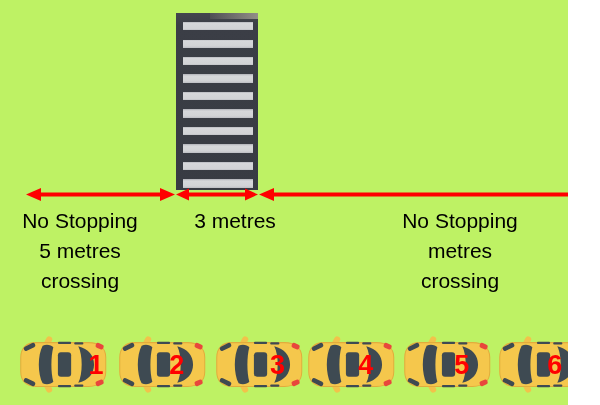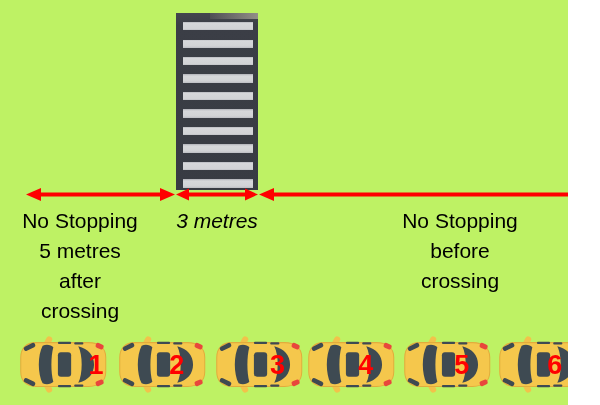--- a/index.html
+++ b/index.html
@@ -33,21 +33,21 @@
   .arrow-right{left:259px;width:328px;}
   .arrow line{stroke:#ff0000;stroke-width:4;}
   .arrow polygon{fill:#ff0000;}
 
   
   .label{
     position:absolute;top:206px;text-align:center;color:#000;
     font-size:21px;line-height:30px;letter-spacing:0;
   }
   .label-left{left:5px;width:150px;}
-  .label-mid{left:147px;width:140px;font-style:italic;}
+  .label-mid{left:165px;width:140px;}
   .label-right{left:375px;width:170px;}
 
   
   .car{position:absolute;top:336px;width:92px;height:58px;}
   .car svg{position:absolute;left:0;top:0;width:92px;height:57px;}
   .car .num{
     position:absolute;left:66%;top:50%;transform:translate(-50%,-50%);
     font-weight:bold;font-size:27px;color:#ff0000;line-height:1;
   }
   .car-1{left:17px;}  .car-1 .num{left:86%;}
@@ -102,31 +102,30 @@
   </svg>
   <svg class="arrow arrow-right" viewBox="0 0 328 17">
     <line x1="13" y1="8.5" x2="315" y2="8.5"></line>
     <polygon points="0,8.5 15,2 15,15"></polygon>
     <polygon points="328,8.5 313,2 313,15"></polygon>
   </svg>
 
   <div class="label label-left">
     <div>No Stopping</div>
     <div>5 metres</div>
-    <div>after</div>
     <div>crossing</div>
   </div>
 
   <div class="label label-mid">
     <div>3 metres</div>
   </div>
 
   <div class="label label-right">
     <div>No Stopping</div>
-    <div>before</div>
+    <div>metres</div>
     <div>crossing</div>
   </div>
 
   <div class="car car-1">
     <svg viewBox="0 0 90 56">
         <use href="#carShape"></use>
       </svg>
     <span class="num">1</span>
   </div>
   <div class="car car-2">

